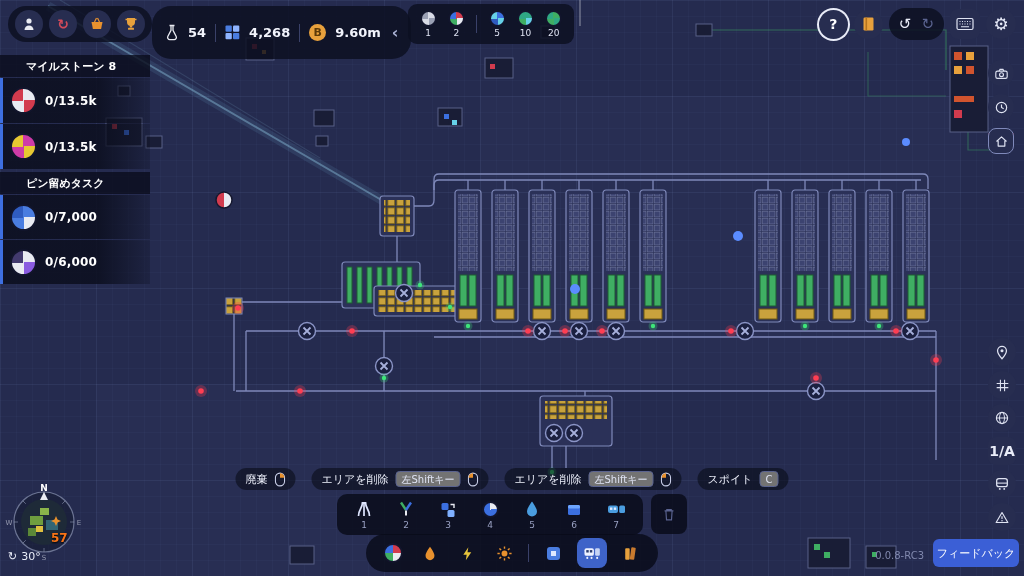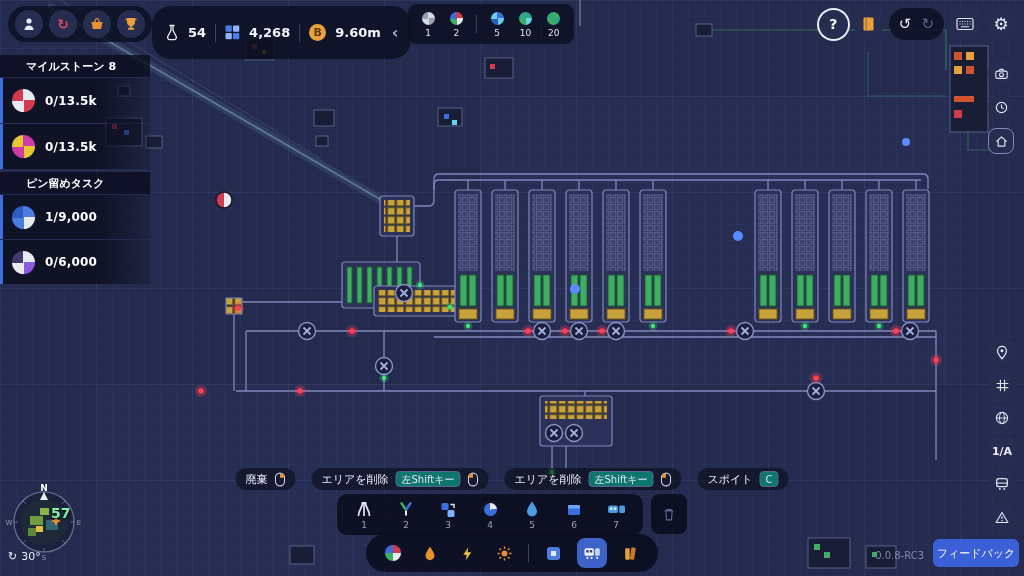--- a/index.html
+++ b/index.html
@@ -39,31 +39,31 @@
   .shape{width:27px;height:27px;border-radius:50%;border:2px solid #12152c;flex:none}
   .ms-text{font-size:12px;font-weight:bold;color:#fff;letter-spacing:.2px}
   #milestones{left:0;top:55px}
   #tasks{left:0;top:172px}
 
   
   #rt-col{right:10px;top:60px;display:flex;flex-direction:column;gap:8px;align-items:center}
   #rt-col .cbtn{width:26px;height:26px}
   #home-btn{border-radius:8px;border:1px solid #7f89ba}
   #rm-col{right:8px;top:338px;display:flex;flex-direction:column;gap:5px;align-items:center}
-  #layer-btn{border-radius:8px;font-size:11px;font-weight:bold;color:#e9ecf8}
+  #layer-btn{border-radius:8px;font-size:14px;font-weight:bold;color:#e9ecf8}
 
   
   #compass{left:4px;top:482px;width:80px;height:80px;cursor:pointer}
-  #zoomval{left:51px;top:505px;font-size:14px;font-weight:bold;color:#86efac;text-shadow:0 1px 2px #000}
+  #zoomval{left:51px;top:531px;font-size:12px;font-weight:bold;color:#f97316;text-shadow:0 1px 2px #000}
   #angle-row{left:8px;top:550px;display:flex;gap:4px;align-items:center;font-size:11px;color:#e9ecf8}
 
   
   #hints{left:50%;top:468px;transform:translateX(-50%);display:flex;gap:16px;align-items:center;white-space:nowrap}
   .hint{background:rgba(8,11,24,0.6);border-radius:11px;height:22px;padding:9px 10px;display:flex;align-items:center;gap:7px;font-size:11px;color:#eef1fc}
-  .key{background:#0f766e;border:1px solid #5a6390;border-radius:4px;font-size:10px;padding:0 5px;height:16px;line-height:15px;color:#dfe3f2}
+  .key{background:#737373;border:1px solid #5a6390;border-radius:4px;font-size:10px;padding:0 5px;height:16px;line-height:15px;color:#dfe3f2}
 
   
   #toolbar{left:50%;top:494px;transform:translateX(-50%);display:flex;gap:8px;align-items:flex-start}
   #tb-pill{background:rgba(8,11,24,0.82);border-radius:10px;padding:3px 6px;display:flex}
   .slot{width:42px;display:flex;flex-direction:column;align-items:center;padding:2px 0;border-radius:8px;cursor:pointer}
   .slot-icon{height:20px;display:flex;align-items:center;justify-content:center}
   .slot-key{font-size:9px;color:#99a0c2;margin-top:1px}
   #trash-slot{width:36px;height:40px;background:rgba(8,11,24,0.82);border-radius:8px;display:flex;align-items:center;justify-content:center;cursor:pointer}
 
   
@@ -364,21 +364,21 @@
   <div class="ms-row">
     <span class="shape" style="background: conic-gradient(rgb(207, 59, 168) 0deg, rgb(207, 59, 168) 25%, rgb(231, 200, 50) 0deg, rgb(231, 200, 50) 50%, rgb(207, 59, 168) 0deg, rgb(207, 59, 168) 75%, rgb(231, 200, 50) 0deg);"></span>
     <span class="ms-text">0/13.5k</span>
   </div>
 </div>
 
 <div class="abs" id="tasks">
   <div class="side-hdr">ピン留めタスク</div>
   <div class="ms-row" style="height:44px">
     <span class="shape" style="background: conic-gradient(rgb(74, 125, 224) 0deg, rgb(74, 125, 224) 25%, rgb(233, 235, 242) 0deg, rgb(233, 235, 242) 50%, rgb(74, 125, 224) 0deg, rgb(74, 125, 224) 75%, rgb(47, 92, 192) 0deg);"></span>
-    <span class="ms-text">1/9,000</span>
+    <span class="ms-text">0/7,000</span>
   </div>
   <div class="ms-row" style="height:44px">
     <span class="shape" style="background: conic-gradient(rgb(233, 235, 242) 0deg, rgb(233, 235, 242) 25%, rgb(138, 91, 224) 0deg, rgb(138, 91, 224) 50%, rgb(233, 235, 242) 0deg, rgb(233, 235, 242) 75%, rgb(66, 58, 110) 0deg);"></span>
     <span class="ms-text">0/6,000</span>
   </div>
 </div>
 
 <div class="abs" id="rt-col">
   <div class="cbtn">
     <svg width="15" height="13" viewBox="0 0 18 16">

